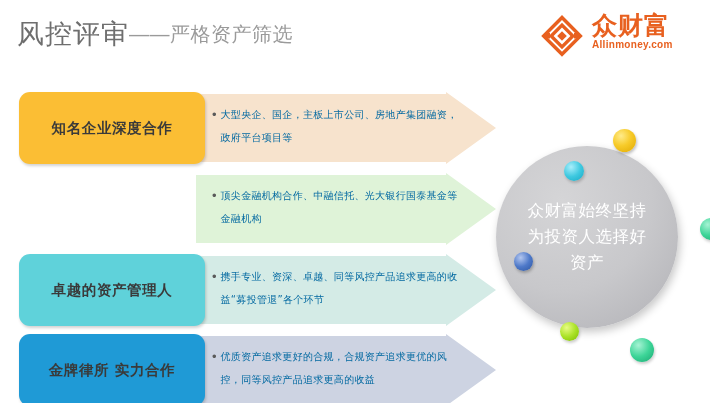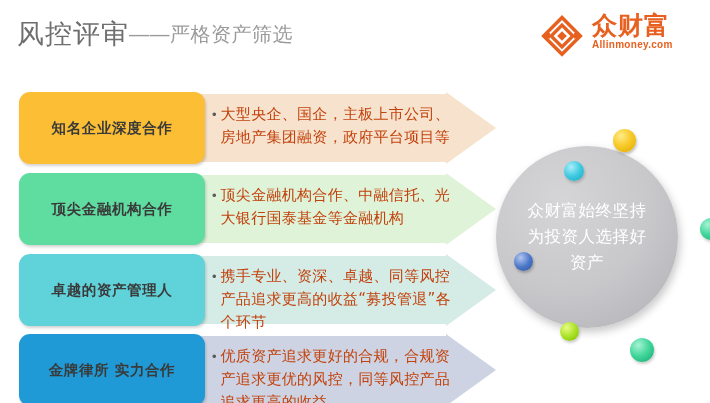--- a/index.html
+++ b/index.html
@@ -128,23 +128,23 @@
     align-items: flex-start;
   }
   .bullet-dot {
     color: #5a5a5a;
     font-size: 13px;
     line-height: 23px;
     margin-right: 4px;
     flex: 0 0 auto;
   }
   .desc-text {
-    font-size: 15px;
+    font-size: 10px;
     line-height: 23px;
-    color: #c2410c;
+    color: #0369a1;
     letter-spacing: 0.3px;
     font-family: "DejaVu Sans", sans-serif;
   }
 
   
   #circle {
     position: absolute;
     left: 496px;
     top: 146px;
     width: 182px;
@@ -214,23 +214,20 @@
       <span class="desc-text">大型央企、国企，主板上市公司、房地产集团融资，政府平台项目等</span>
     </div>
   </div>
 
   <div class="row" id="row-1">
     <div class="arrow-band">
       <svg width="300" height="72" viewBox="0 0 300 72">
         <polygon points="0,2 250,2 250,0 300,36 250,72 250,70 0,70" fill="#DFF3D8"></polygon>
       </svg>
     </div>
-    <div class="label-box" style="background:#5FDCA0;">
-      <span class="label-text">顶尖金融机构合作</span>
-    </div>
     <div class="desc">
       <span class="bullet-dot">•</span>
       <span class="desc-text">顶尖金融机构合作、中融信托、光大银行国泰基金等金融机构</span>
     </div>
   </div>
 
   <div class="row" id="row-2">
     <div class="arrow-band">
       <svg width="300" height="72" viewBox="0 0 300 72">
         <polygon points="0,2 250,2 250,0 300,36 250,72 250,70 0,70" fill="#D4EBE6"></polygon>

